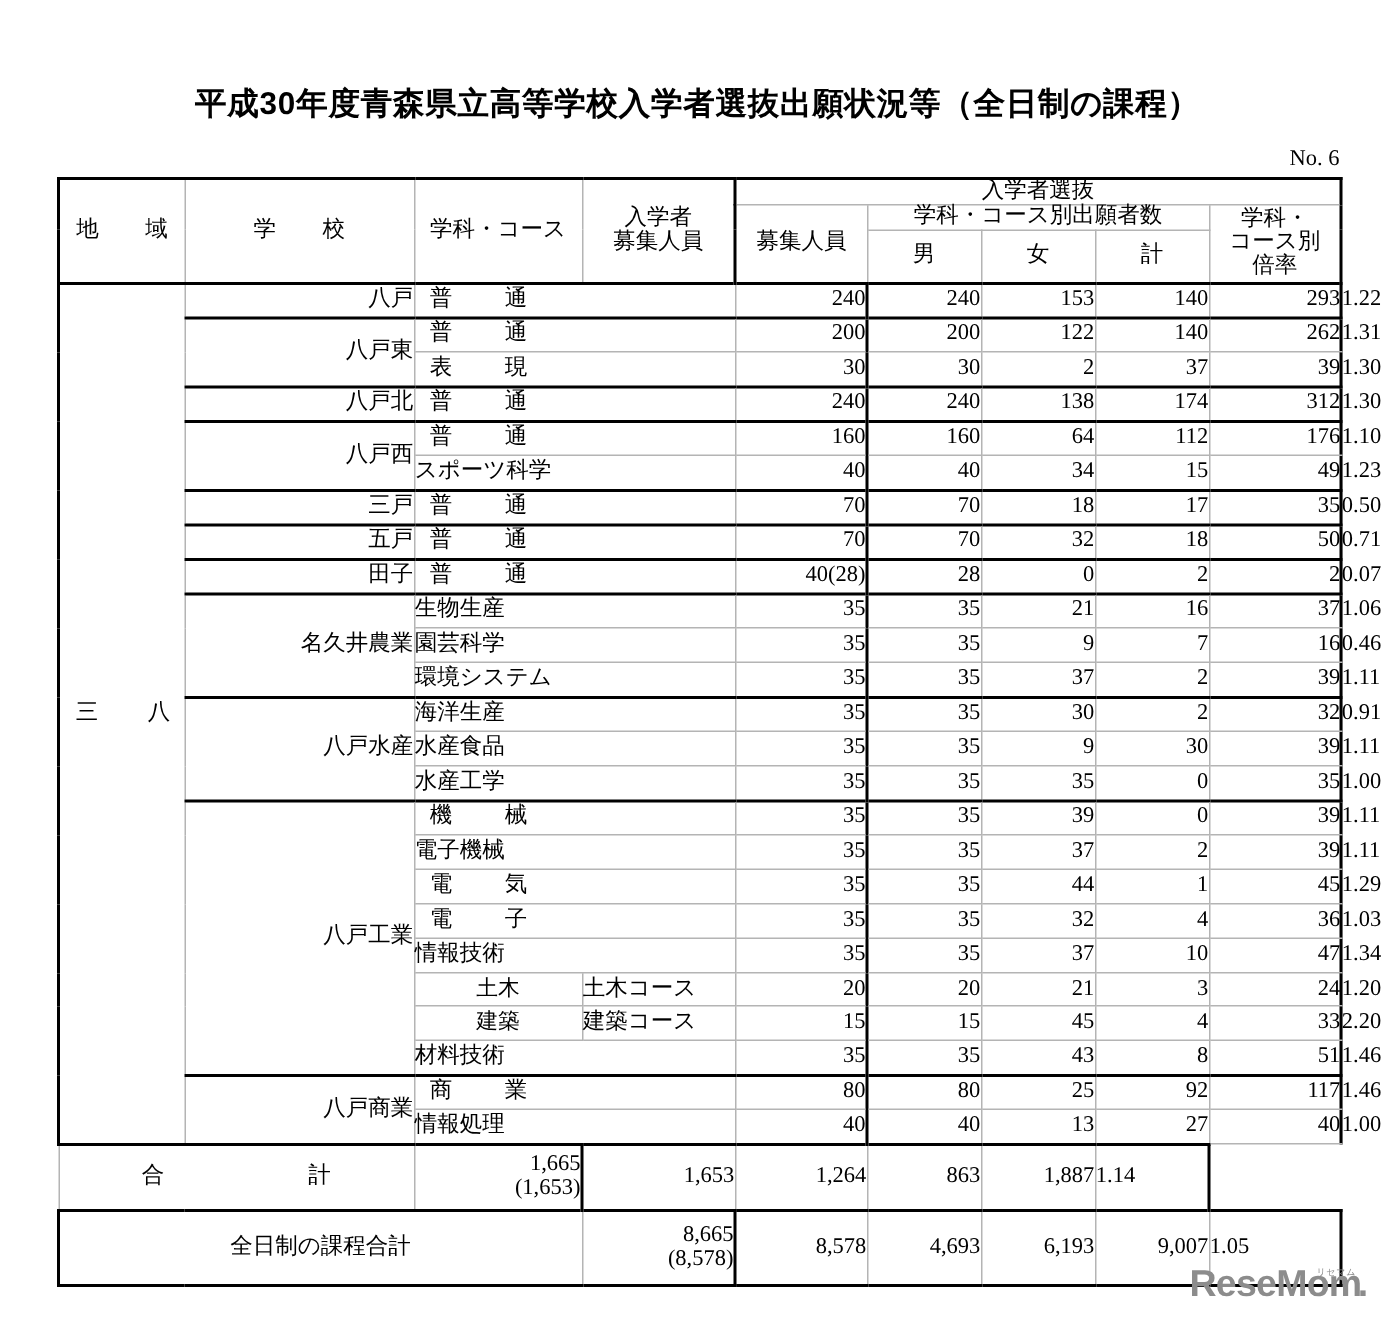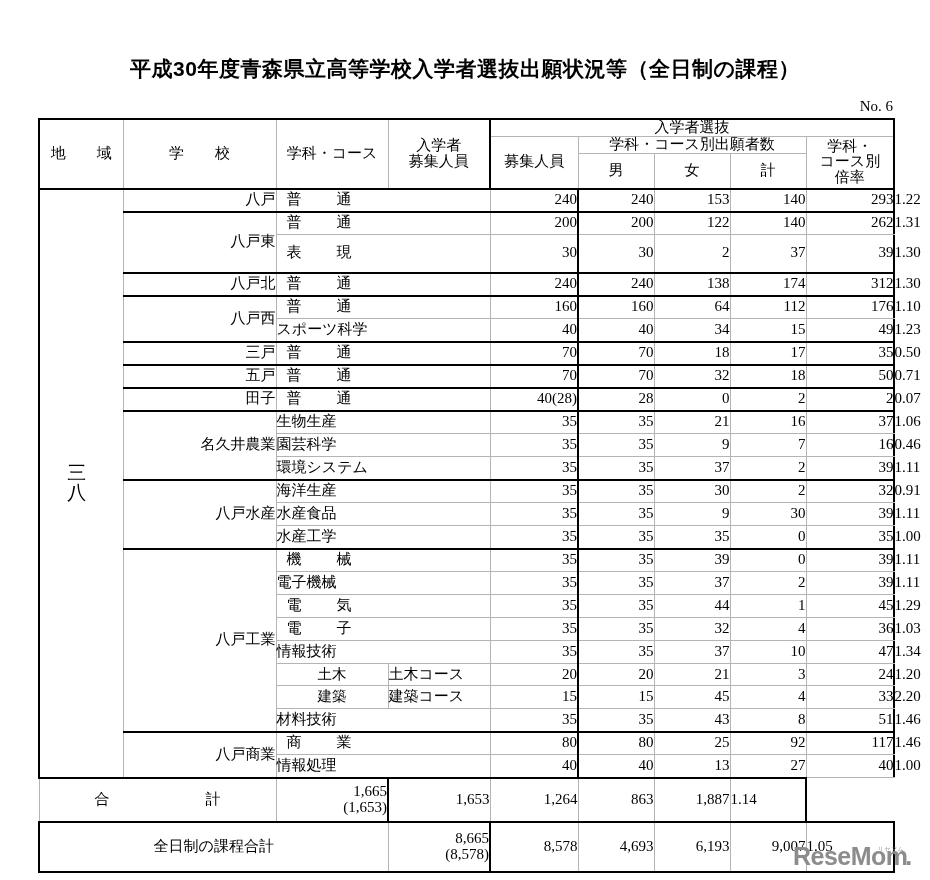--- a/index.html
+++ b/index.html
@@ -65,23 +65,23 @@
   .br-thick { border-right: 2px solid #000 !important; }
 
   .hdr {
     text-align: center;
     font-size: 15px;
     line-height: 1.18;
   }
   .hdr-wide { letter-spacing: 8px; text-indent: 8px; }
 
   td.region {
-    text-align: center;
+    text-align: right;
     padding-left: 10px;
-    font-size: 19px;
+    font-size: 15px;
     letter-spacing: 9px;
     vertical-align: top;
     padding-top: 3px;
   }
   td.school {
     text-align: right;
     padding-left: 6px;
     font-size: 15px;
   }
   td.course {
@@ -194,21 +194,21 @@
       <tr style="height: 23px;">
         <td class="school bt-thick" colspan="2" rowspan="2">八戸東</td>
         <td class="course bt-thick sp1" colspan="2">普　通</td>
         <td class="num br-thick bt-thick">200</td>
         <td class="num bt-thick">200</td>
         <td class="num bt-thick">122</td>
         <td class="num bt-thick">140</td>
         <td class="num bt-thick">262</td>
         <td class="ratio br-thick bt-thick">1.31</td>
       </tr>
-      <tr style="height: 38px;">
+      <tr style="height: 23px;">
         <td class="course sp1" colspan="2">表　現</td>
         <td class="num br-thick">30</td>
         <td class="num">30</td>
         <td class="num">2</td>
         <td class="num">37</td>
         <td class="num">39</td>
         <td class="ratio br-thick">1.30</td>
       </tr>
       <tr style="height: 23px;">
         <td class="school bt-thick" colspan="2" rowspan="1">八戸北</td>

